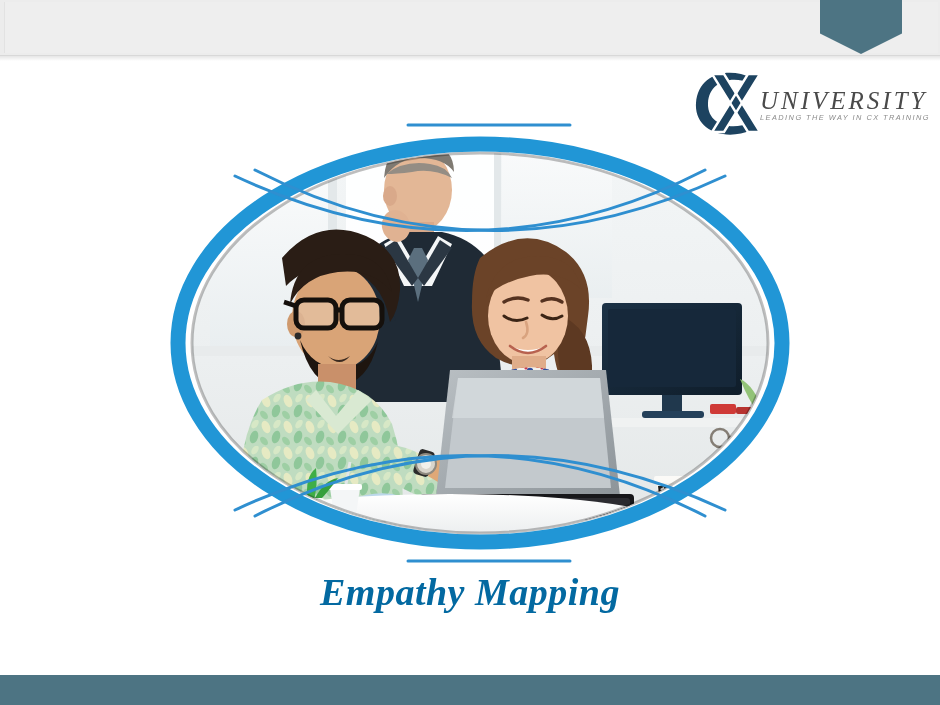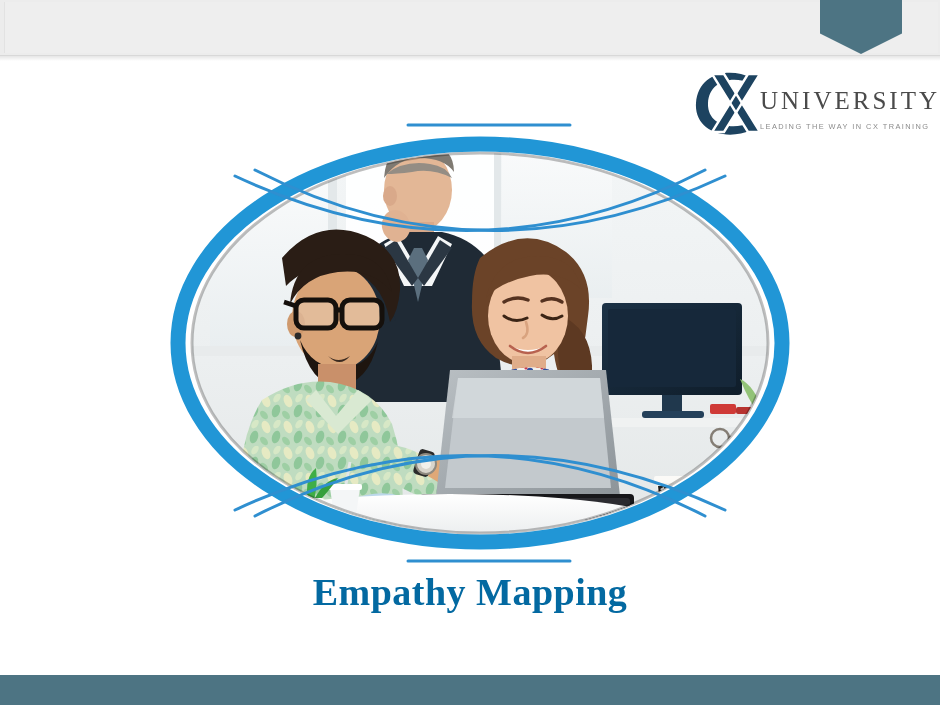--- a/index.html
+++ b/index.html
@@ -12,20 +12,21 @@
     height: 705px;
     position: relative;
     overflow: hidden;
     font-family: "Liberation Sans", sans-serif;
   }
 
   .slide {
     position: absolute;
     inset: 0;
     background: #ffffff;
+    font-style: italic;
   }
 
   
   .header-band {
     position: absolute;
     left: 0;
     top: 0;
     width: 940px;
     height: 56px;
     background: #ececec;
@@ -99,21 +100,21 @@
     letter-spacing: 3.0px;
     color: #4a4a4a;
     line-height: 1;
     white-space: nowrap;
   }
   .logo-tagline {
     font-family: "Liberation Sans", sans-serif;
     font-size: 7.4px;
     letter-spacing: 1.45px;
     color: #8b8b8b;
-    margin-top: 9px;
+    margin-top: 0;
     white-space: nowrap;
   }
 
   
   .oval-stage {
     position: absolute;
     left: 150px;
     top: 108px;
     width: 660px;
     height: 460px;

